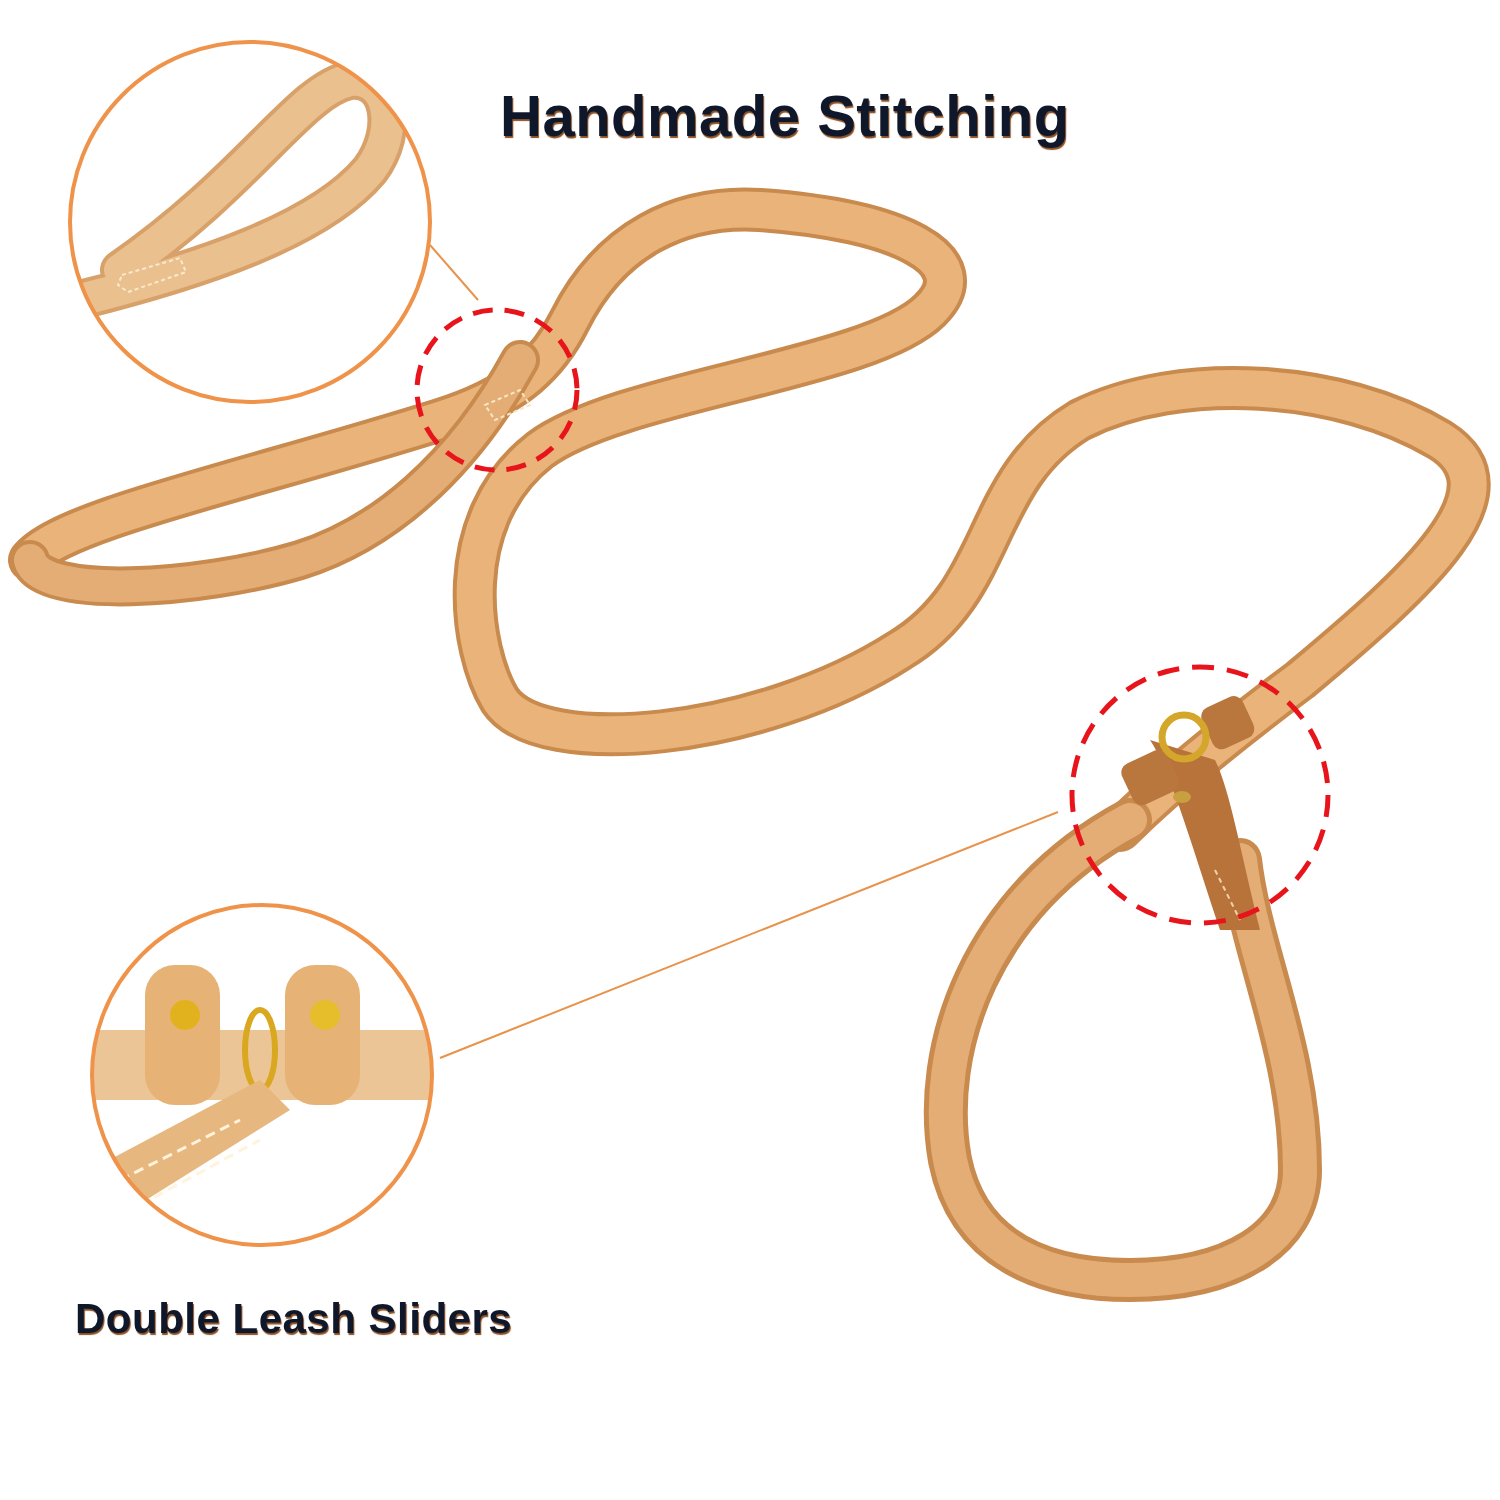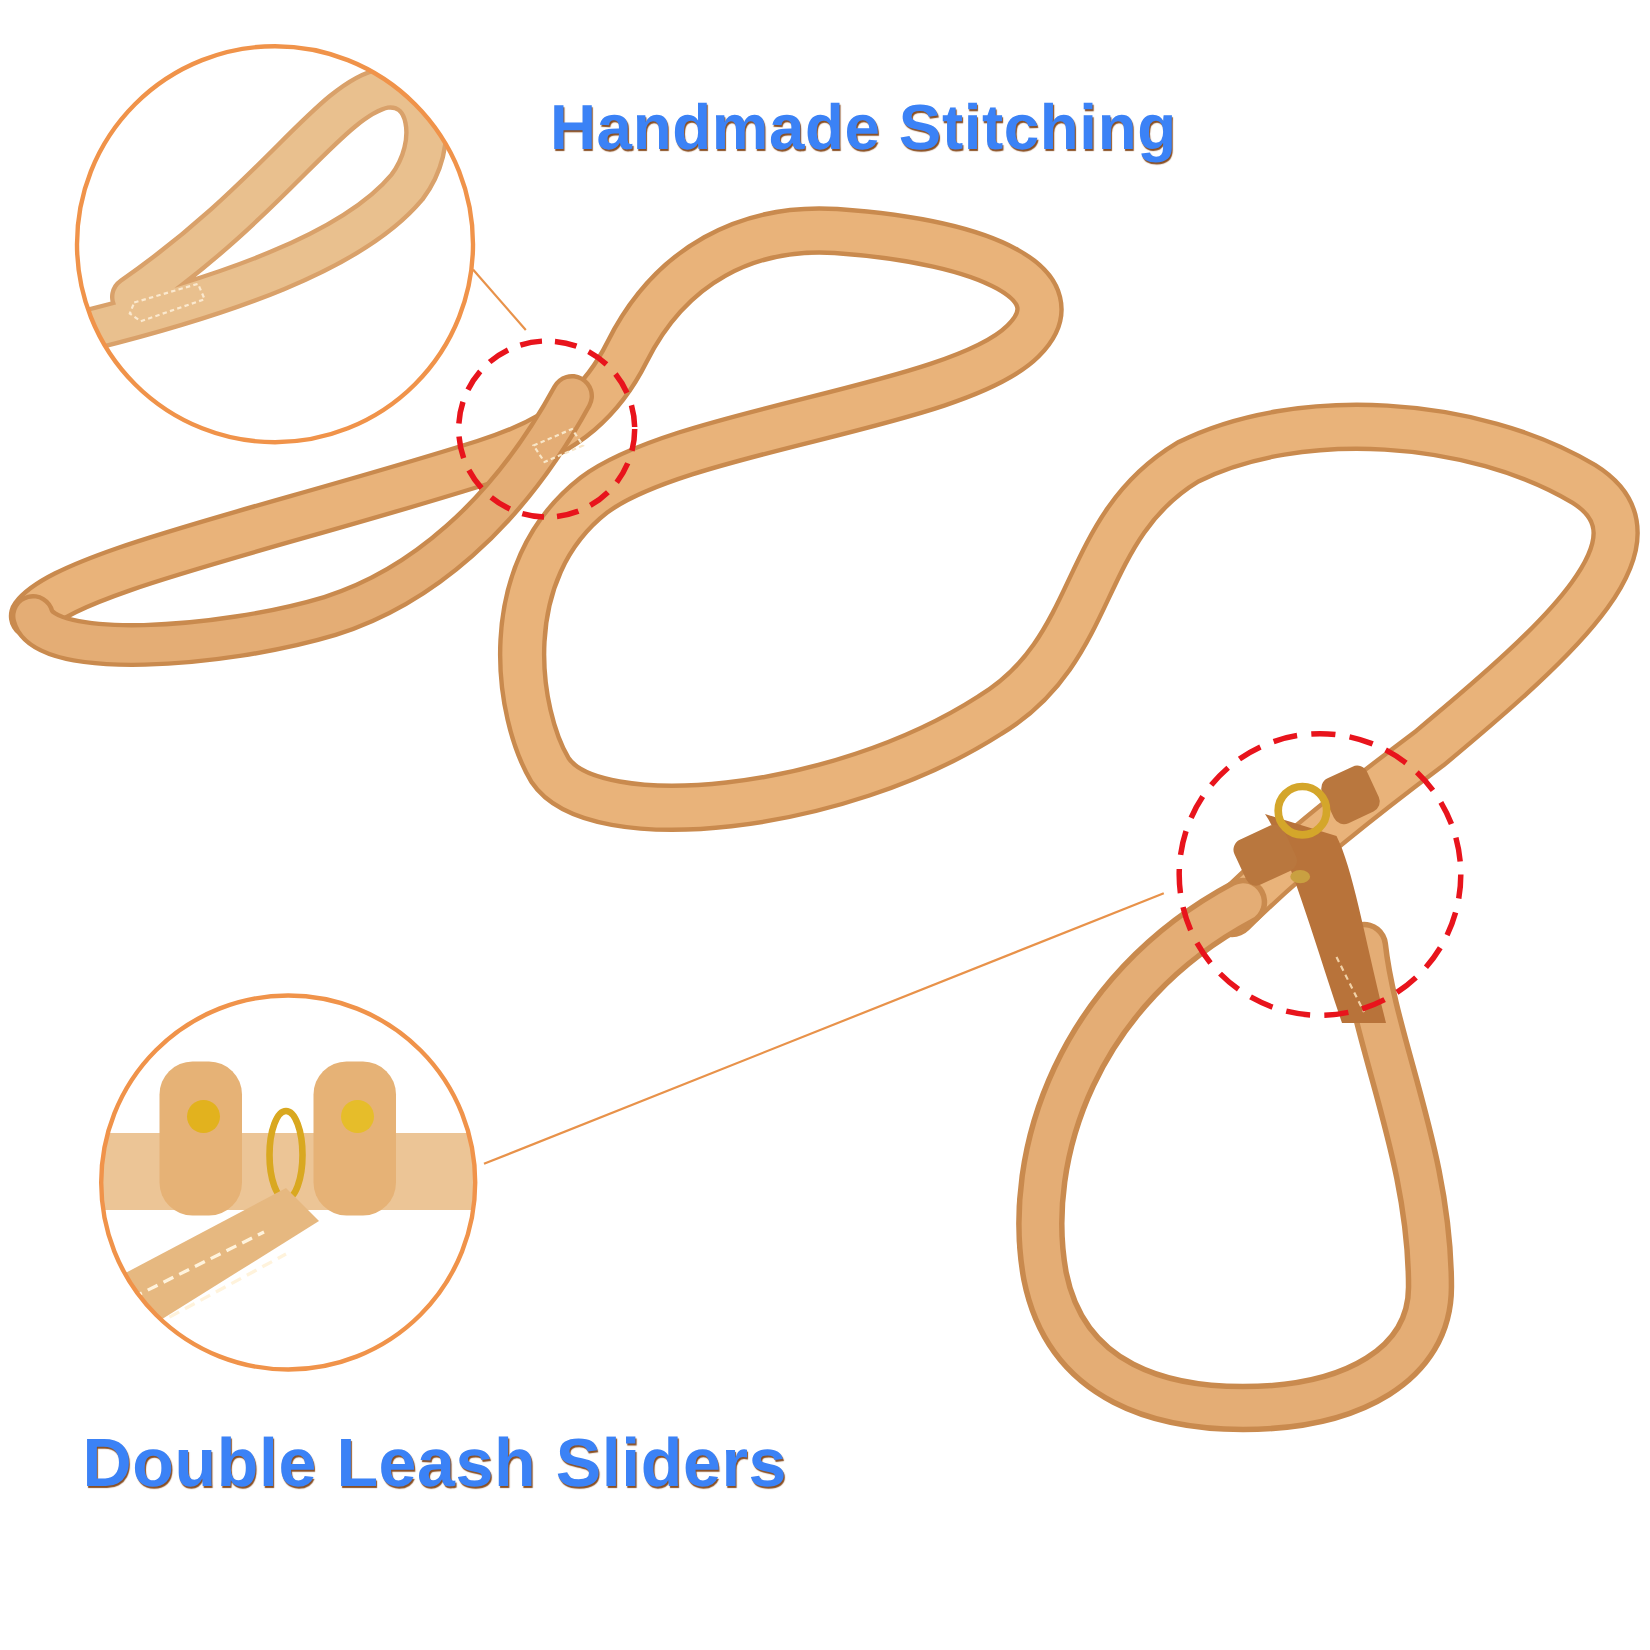--- a/index.html
+++ b/index.html
@@ -1,22 +1,22 @@
 <!DOCTYPE html>
 <html><head>
 <meta charset="utf-8">
 <style>
   html, body { margin:0; padding:0; background:#ffffff; }
   body { width:1500px; height:1500px; position:relative; overflow:hidden; font-family:"Liberation Sans", sans-serif; }
   .title {
     position:absolute; font-family:"Liberation Sans", sans-serif; font-weight:bold;
-    color:#3b82f6; text-shadow: 1px 2px 1px #8a4f22; letter-spacing:0.5px; white-space:nowrap;
+    color:#0f172a; text-shadow: 1px 2px 1px #8a4f22; letter-spacing:0.5px; white-space:nowrap;
   }
   #title-top { left:500px; top:82px; font-size:58px; }
-  #title-bottom { left:75px; top:1295px; font-size:62px; }
+  #title-bottom { left:75px; top:1295px; font-size:42px; }
   svg.scene { position:absolute; left:0; top:0; }
 </style>
 </head>
 <body>
 
 <svg class="scene" width="1500" height="1500" viewBox="0 0 1500 1500">
   <defs>
     <clipPath id="clipTop">
         <circle cx="250" cy="222" r="180"></circle>
       </clipPath>

